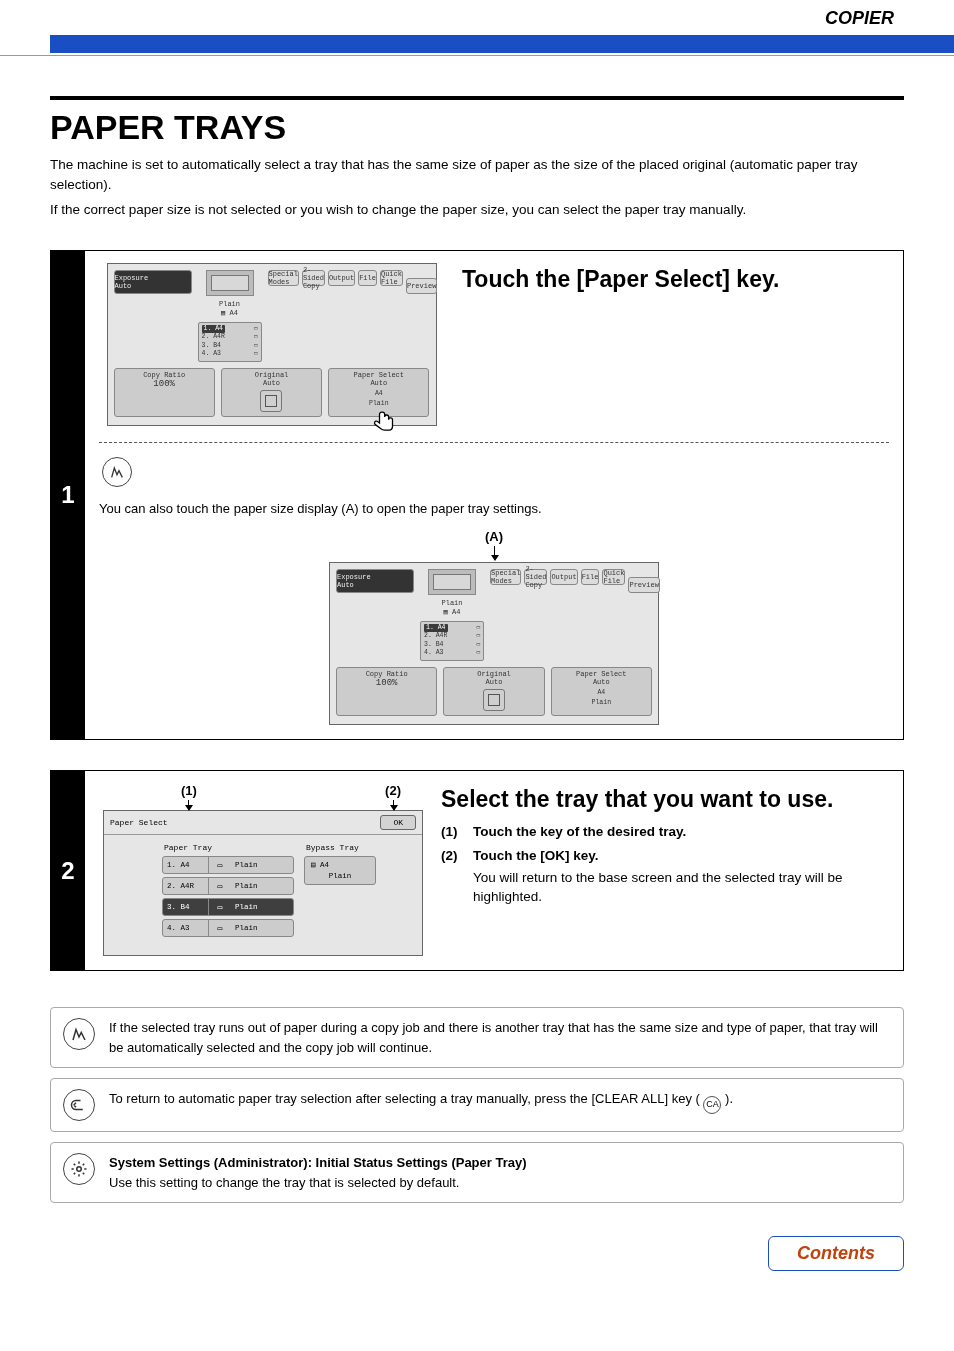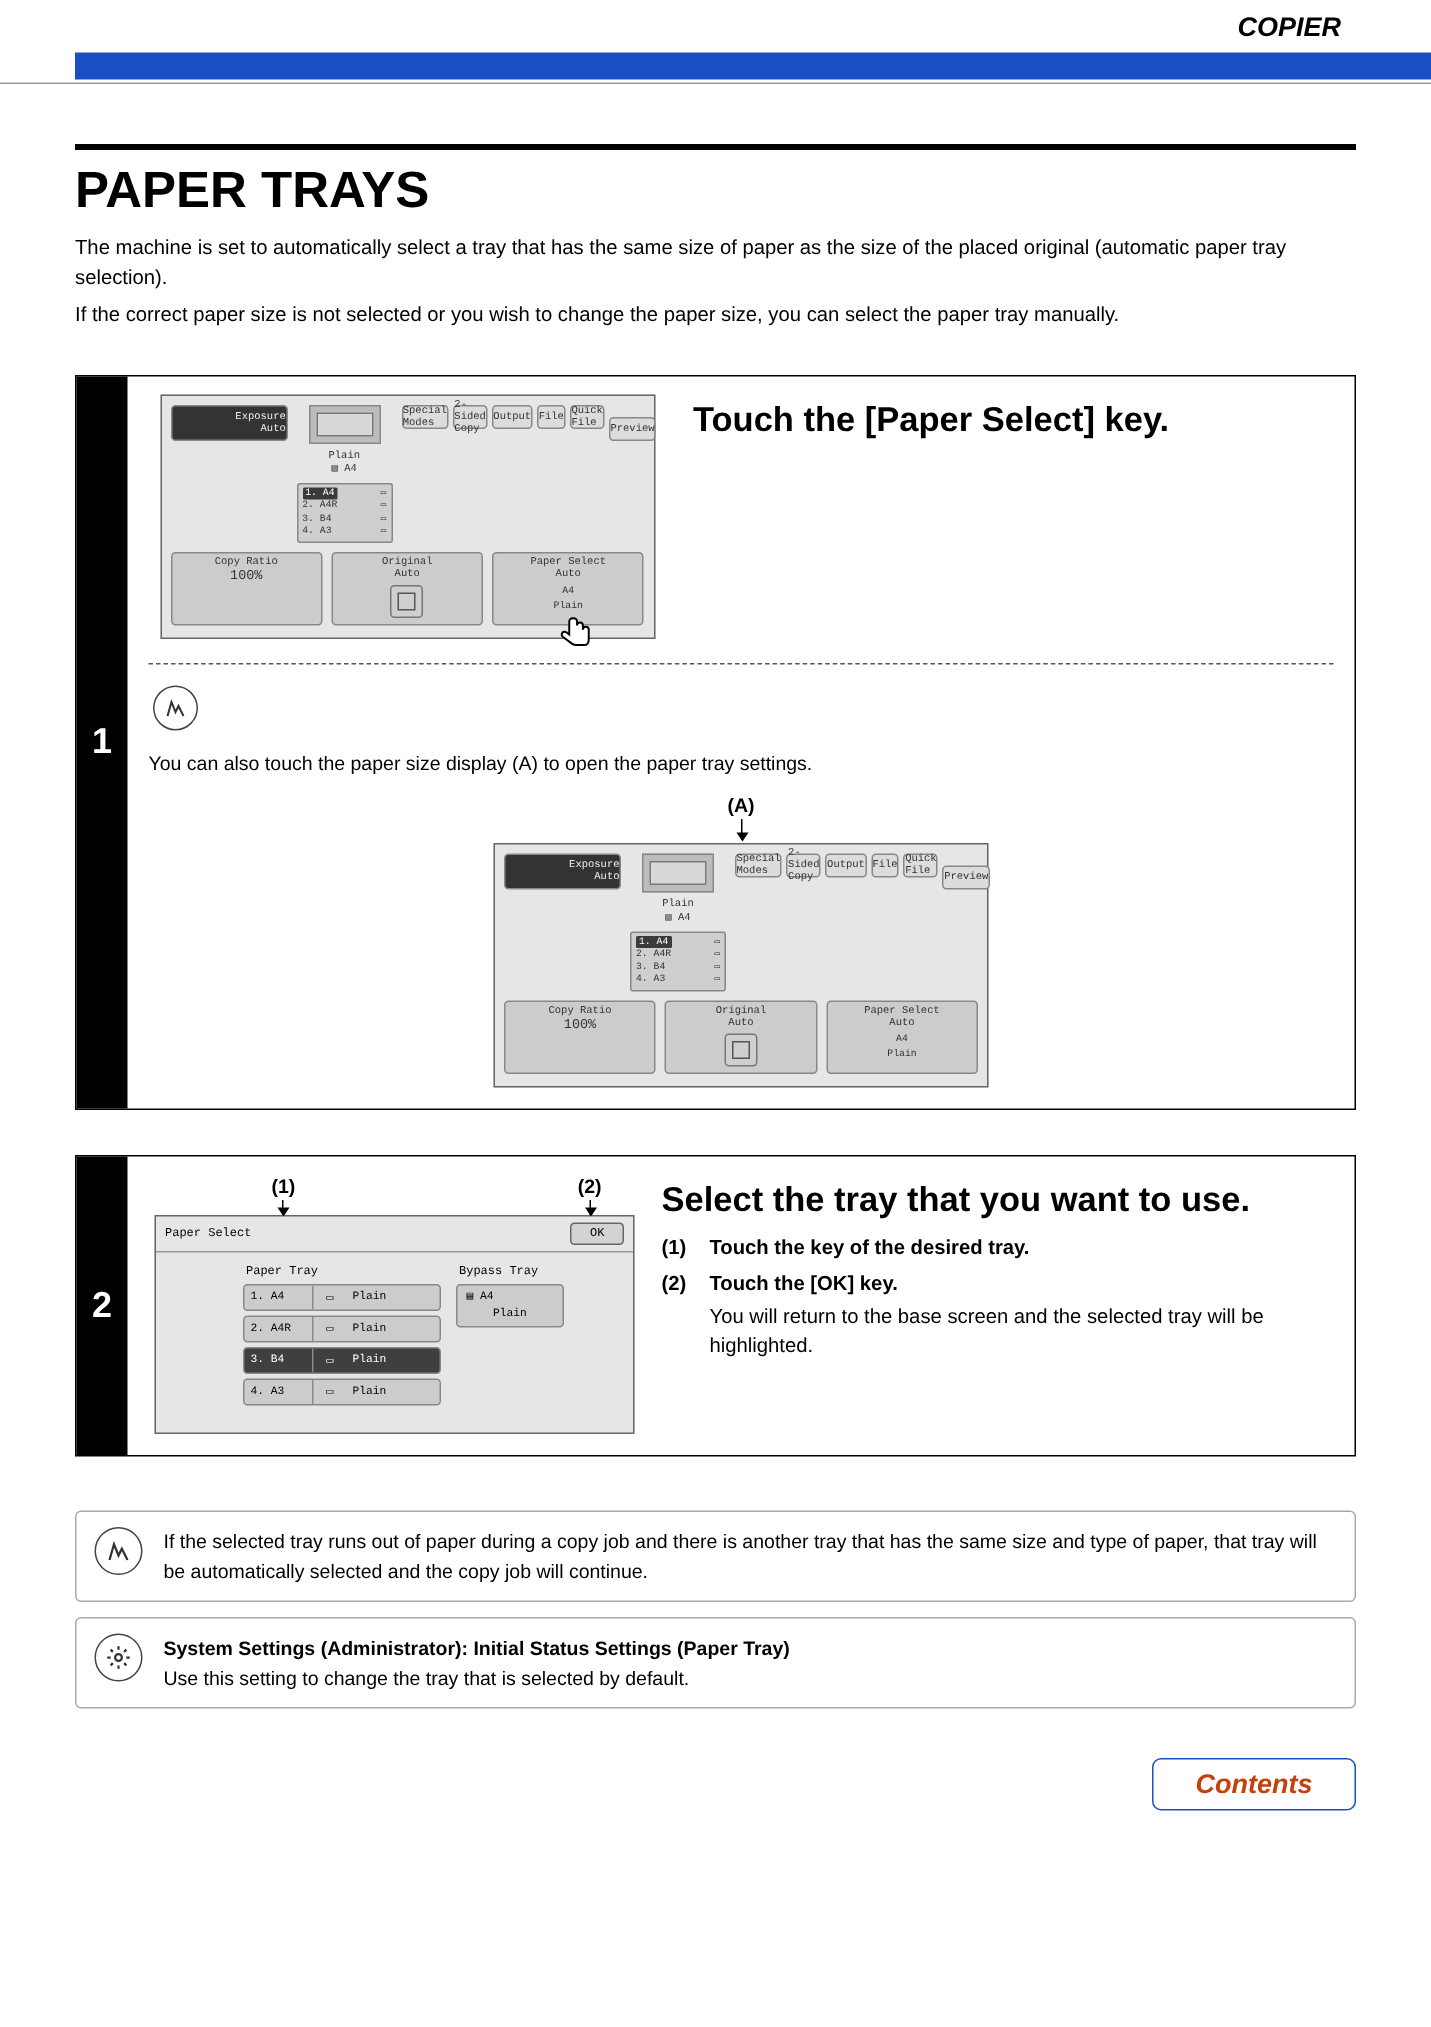--- a/index.html
+++ b/index.html
@@ -199,21 +199,21 @@
     align-items: center;
     justify-content: center;
     font-size: 7px;
   }
   .cs-btn-r.gap-before { margin-top: 8px; }
 
   .cs-top-key {
     border: 1px solid #888;
     background: #333;
     color: #eee;
-    text-align: right;
+    text-align: left;
     padding: 3px 0;
     border-radius: 3px;
     font-size: 7px;
     line-height: 1.2;
   }
   .cs-trio {
     display: flex;
     gap: 6px;
     margin-top: 6px;
   }
@@ -683,20 +683,32 @@
       <div class="ic">
         <svg viewBox="0 0 24 24">
             <path fill="none" stroke="#333" stroke-width="2" d="M4 20l4-14 4 10 3-6 5 10"></path>
           </svg>
       </div>
       <div class="txt">If the selected tray runs out of paper during a copy job and there is another tray that has the same size and type of paper, that tray will be automatically selected and the copy job will continue.</div>
     </div>
     <div class="note-box">
       <div class="ic">
         <svg viewBox="0 0 24 24">
+            <path fill="none" stroke="#333" stroke-width="2" d="M14 6H8a6 6 0 000 12h9M5 12l3-3m-3 3l3 3"></path>
+          </svg>
+      </div>
+      <div class="txt">
+        <span>To return to automatic paper tray selection after selecting a tray manually, press the [CLEAR ALL] key ( </span>
+        <span class="inline-icon">CA</span>
+        <span> ).</span>
+      </div>
+    </div>
+    <div class="note-box">
+      <div class="ic">
+        <svg viewBox="0 0 24 24">
             <circle cx="12" cy="12" r="3" fill="none" stroke="#333" stroke-width="2"></circle>
             <path fill="none" stroke="#333" stroke-width="2" d="M12 2v3M12 19v3M2 12h3M19 12h3M5 5l2 2M17 17l2 2M19 5l-2 2M7 17l-2 2"></path>
           </svg>
       </div>
       <div class="txt">
         <span class="bold">System Settings (Administrator): Initial Status Settings (Paper Tray)</span><br>
         <span>Use this setting to change the tray that is selected by default.</span>
       </div>
     </div>
   </div>

